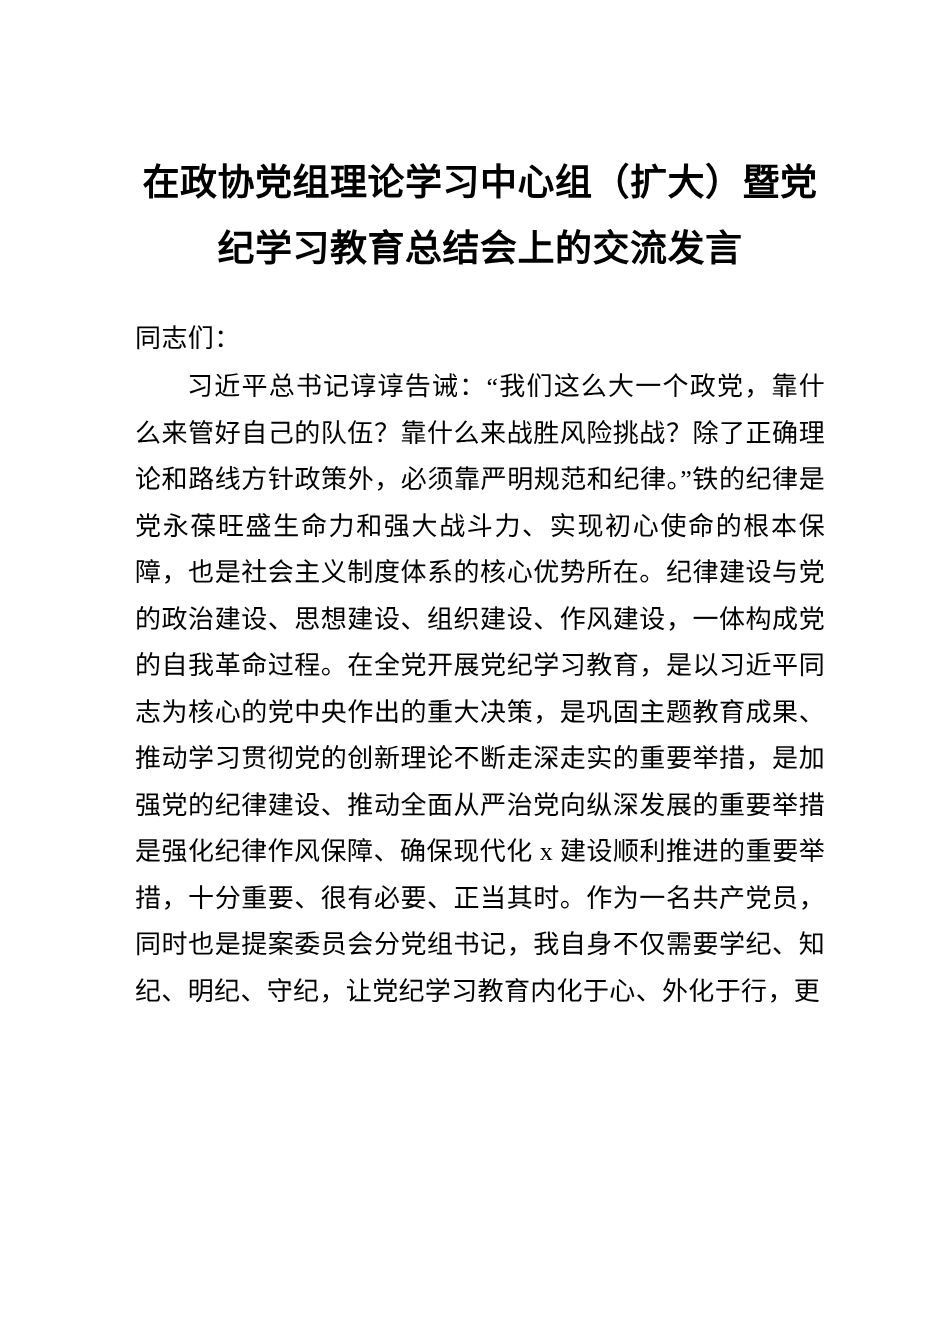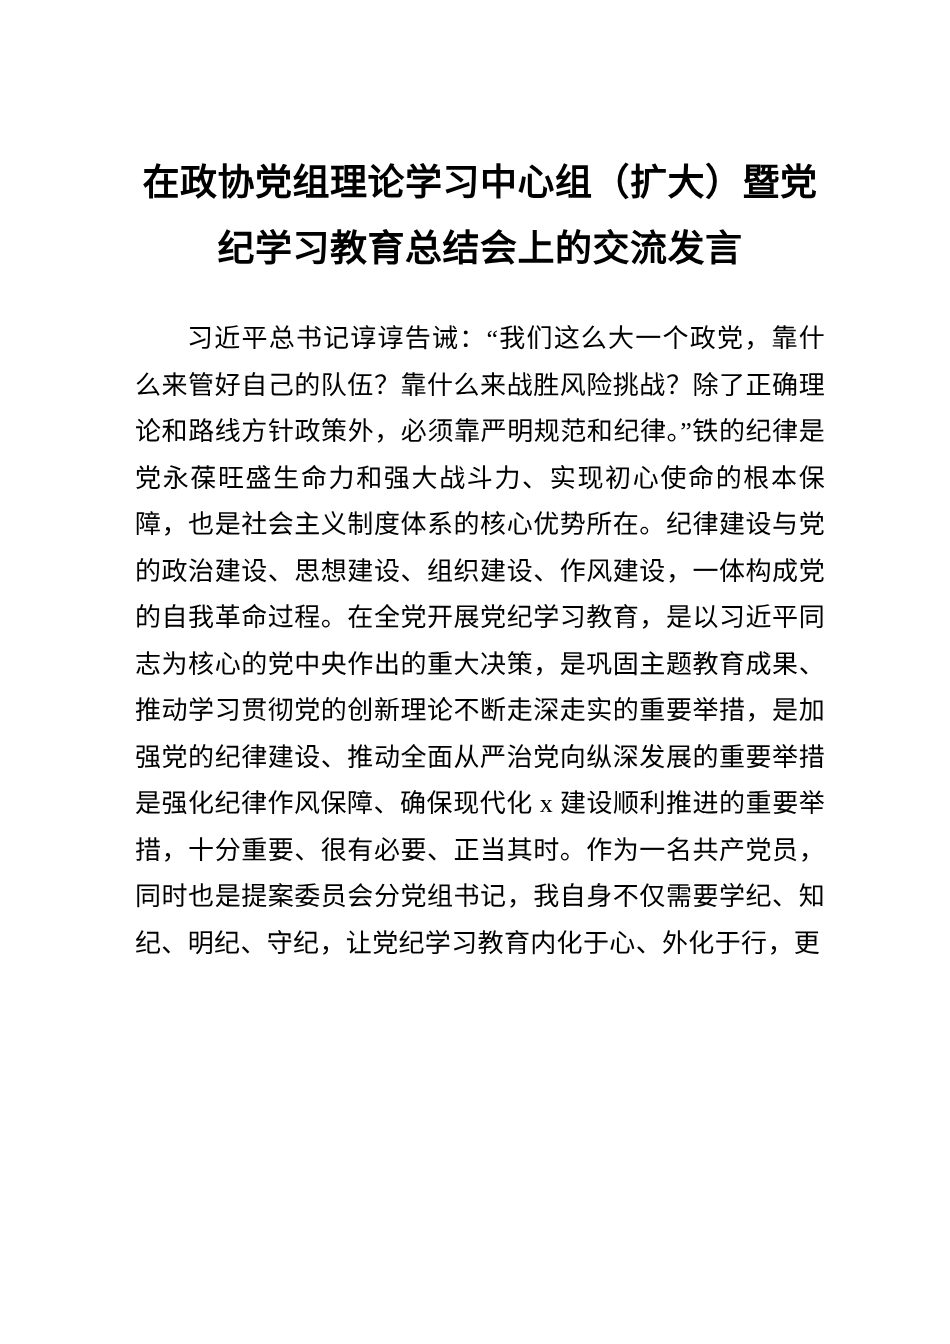--- a/index.html
+++ b/index.html
@@ -44,17 +44,18 @@
     letter-spacing: 0.35px;
   }
 </style>
 </head>
 <body>
 
 <div class="page">
 
   <h1 class="doc-title">在政协党组理论学习中心组（扩大）暨党纪学习教育总结会上的交流发言</h1>
 
+  <p class="salutation">同志们：</p>
 
 
   <p class="body-para">习近平总书记谆谆告诫：“我们这么大一个政党，靠什么来管好自己的队伍？靠什么来战胜风险挑战？除了正确理论和路线方针政策外，必须靠严明规范和纪律。”铁的纪律是党永葆旺盛生命力和强大战斗力、实现初心使命的根本保障，也是社会主义制度体系的核心优势所在。纪律建设与党的政治建设、思想建设、组织建设、作风建设，一体构成党的自我革命过程。在全党开展党纪学习教育，是以习近平同志为核心的党中央作出的重大决策，是巩固主题教育成果、推动学习贯彻党的创新理论不断走深走实的重要举措，是加强党的纪律建设、推动全面从严治党向纵深发展的重要举措是强化纪律作风保障、确保现代化 x 建设顺利推进的重要举措，十分重要、很有必要、正当其时。作为一名共产党员，同时也是提案委员会分党组书记，我自身不仅需要学纪、知纪、明纪、守纪，让党纪学习教育内化于心、外化于行，更</p>
 
 </div>
 
 </body></html>

